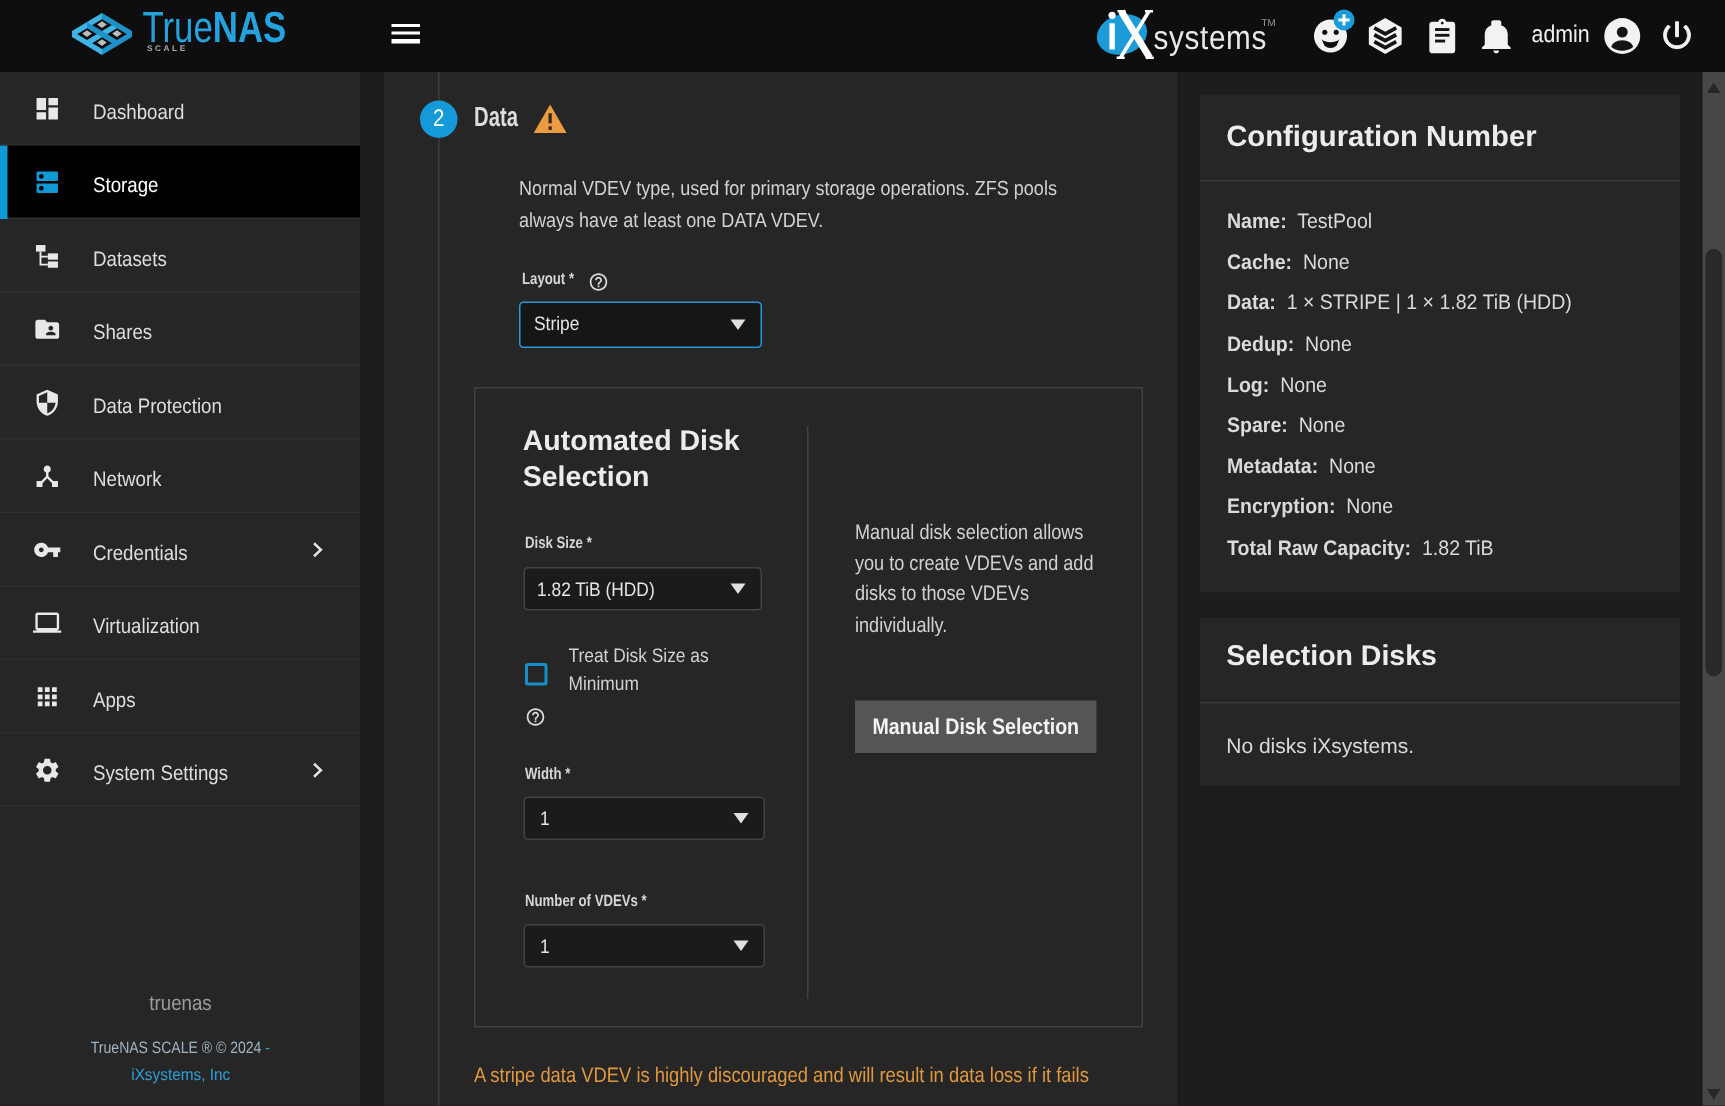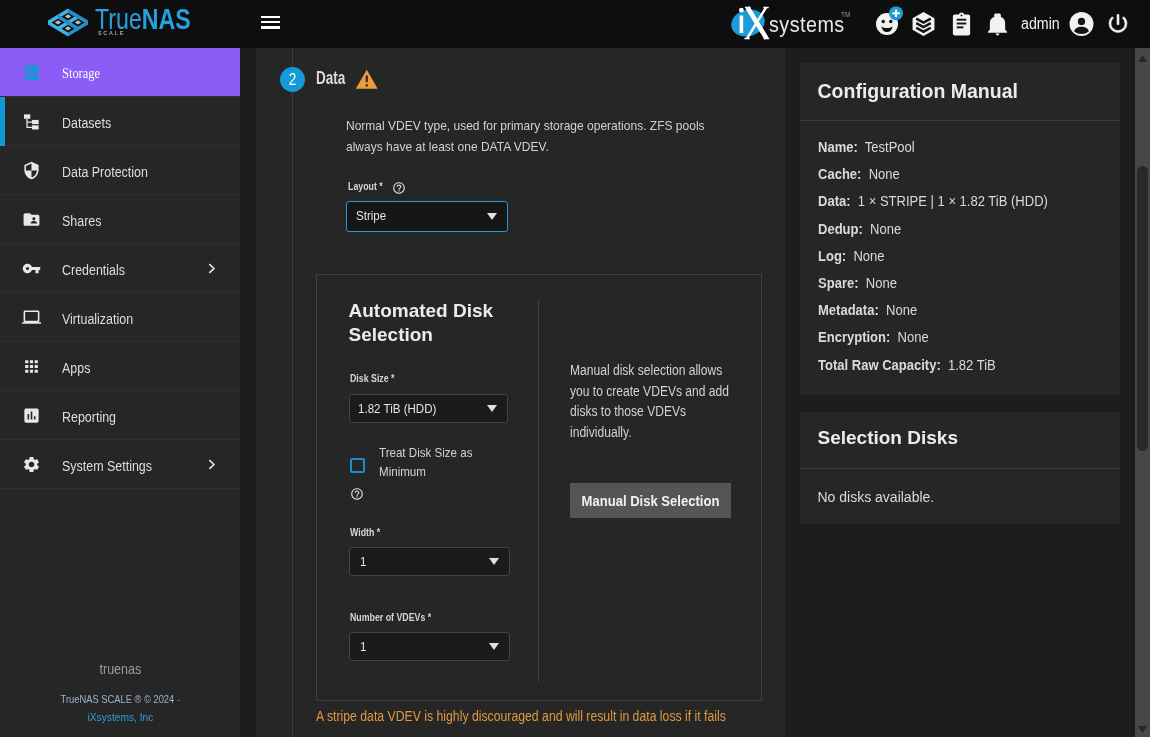--- a/index.html
+++ b/index.html
@@ -108,48 +108,60 @@
       <circle cx="12" cy="12" r="11.5" fill="#f2f2f2"></circle>
       <circle cx="12" cy="9.5" r="3.5" fill="#141414"></circle>
       <path d="M12 14.7c-3.6 0-6.7 1.9-7 4.4a11.4 11.4 0 0014 0c-.3-2.5-3.4-4.4-7-4.4z" fill="#141414"></path>
     </svg>
   <svg class="abs" style="left:1106px; top:11px;" width="24" height="25" viewBox="0 0 24 24">
       <path d="M13 3h-2v10h2V3zm4.83 2.17l-1.42 1.42A6.92 6.92 0 0119 12c0 3.87-3.13 7-7 7s-7-3.13-7-7c0-2.21 1.02-4.17 2.58-5.42L6.17 5.17A8.93 8.93 0 003 12a9 9 0 0018 0c0-2.74-1.23-5.18-3.17-6.83z" fill="#f2f2f2" stroke="#f2f2f2" stroke-width="0.6"></path>
     </svg>
 </div>
 
 <div id="sidebar">
-  <div class="navitem" style="background:#8b5cf6;font-family:Liberation Serif, serif;">
+  <div class="navitem">
+      <svg class="ico" viewBox="0 0 24 24">
+        <path fill="#e8e8e8" d="M3 13h8V3H3v10zm0 8h8v-6H3v6zm10 0h8V11h-8v10zm0-18v6h8V3h-8z"></path>
+      </svg>
+      <div class="txt">Dashboard</div>
+    </div>
+  <div class="navitem" style="background:#000000;">
       <svg class="ico" viewBox="0 0 24 24">
         <path fill="#0f9ad5" d="M20 13H4c-.55 0-1 .45-1 1v6c0 .55.45 1 1 1h16c.55 0 1-.45 1-1v-6c0-.55-.45-1-1-1zM7 19c-1.1 0-2-.9-2-2s.9-2 2-2 2 .9 2 2-.9 2-2 2zM20 3H4c-.55 0-1 .45-1 1v6c0 .55.45 1 1 1h16c.55 0 1-.45 1-1V4c0-.55-.45-1-1-1zM7 9c-1.1 0-2-.9-2-2s.9-2 2-2 2 .9 2 2-.9 2-2 2z"></path>
       </svg>
       <div class="txt" style="color:#fff;">Storage</div>
     </div>
   <div class="navitem">
       <svg class="ico" viewBox="0 0 24 24">
         <g fill="#e8e8e8">
           <rect x="2.5" y="3" width="8" height="5.5"></rect>
           <rect x="12.5" y="10" width="8.5" height="5.3"></rect>
           <rect x="12.5" y="16.8" width="8.5" height="5.3"></rect>
         </g>
         <path fill="none" stroke="#e8e8e8" stroke-width="1.6" d="M6.3 8.5v11h6.2M6.3 12.7h6.2"></path>
       </svg>
       <div class="txt">Datasets</div>
     </div>
   <div class="navitem">
       <svg class="ico" viewBox="0 0 24 24">
+        <path fill="#e8e8e8" d="M20 6h-8l-2-2H4c-1.1 0-2 .9-2 2v12c0 1.1.9 2 2 2h16c1.1 0 2-.9 2-2V8c0-1.1-.9-2-2-2zm-5 3c1.1 0 2 .9 2 2s-.9 2-2 2-2-.9-2-2 .9-2 2-2zm4 8h-8v-1c0-1.33 2.67-2 4-2s4 .67 4 2v1z"></path>
+      </svg>
+      <div class="txt">Shares</div>
+    </div>
+  <div class="navitem">
+      <svg class="ico" viewBox="0 0 24 24">
         <path fill="#e8e8e8" d="M12 1L3 5v6c0 5.55 3.84 10.74 9 12 5.16-1.26 9-6.45 9-12V5l-9-4zm0 10.99h7c-.53 4.12-3.28 7.79-7 8.94V12H5V6.3l7-3.11v8.8z"></path>
       </svg>
       <div class="txt">Data Protection</div>
     </div>
   <div class="navitem">
       <svg class="ico" viewBox="0 0 24 24">
-        <path fill="#e8e8e8" d="M20 6h-8l-2-2H4c-1.1 0-2 .9-2 2v12c0 1.1.9 2 2 2h16c1.1 0 2-.9 2-2V8c0-1.1-.9-2-2-2zm-5 3c1.1 0 2 .9 2 2s-.9 2-2 2-2-.9-2-2 .9-2 2-2zm4 8h-8v-1c0-1.33 2.67-2 4-2s4 .67 4 2v1z"></path>
-      </svg>
-      <div class="txt">Shares</div>
+        <path fill="#e8e8e8" d="M17 16l-4-4V8.82C14.16 8.4 15 7.3 15 6c0-1.66-1.34-3-3-3S9 4.34 9 6c0 1.3.84 2.4 2 2.82V12l-4 4H3v5h5v-3.05l4-4.2 4 4.2V21h5v-5h-4z"></path>
+      </svg>
+      <div class="txt">Network</div>
     </div>
   <div class="navitem">
       <svg class="ico" viewBox="0 0 24 24">
         <path fill="#e8e8e8" d="M12.65 10C11.83 7.67 9.61 6 7 6c-3.31 0-6 2.69-6 6s2.69 6 6 6c2.61 0 4.83-1.67 5.65-4H17v4h4v-4h2v-4H12.65zM7 14c-1.1 0-2-.9-2-2s.9-2 2-2 2 .9 2 2-.9 2-2 2z"></path>
       </svg>
       <div class="txt">Credentials</div>
     <svg class="chev" viewBox="0 0 24 24">
         <path fill="none" stroke="#e4e4e4" stroke-width="3" d="M8 4l8.5 8-8.5 8"></path>
       </svg>
     </div>
@@ -157,26 +169,20 @@
       <svg class="ico" viewBox="0 0 24 24">
         <path fill="#e8e8e8" d="M20 18c1.1 0 2-.9 2-2V5c0-1.1-.9-2-2-2H4c-1.1 0-2 .9-2 2v11c0 1.1.9 2 2 2H0v2h24v-2h-4zM4 5h16v11H4V5z"></path>
       </svg>
       <div class="txt">Virtualization</div>
     </div>
   <div class="navitem">
       <svg class="ico" viewBox="0 0 24 24">
         <path fill="#e8e8e8" d="M4 8h4V4H4v4zm6 12h4v-4h-4v4zm-6 0h4v-4H4v4zm0-6h4v-4H4v4zm6 0h4v-4h-4v4zm6-10v4h4V4h-4zm-6 4h4V4h-4v4zm6 6h4v-4h-4v4zm0 6h4v-4h-4v4z"></path>
       </svg>
       <div class="txt">Apps</div>
-    </div>
-  <div class="navitem">
-      <svg class="ico" viewBox="0 0 24 24">
-        <path fill="#e8e8e8" d="M19 3H5c-1.1 0-2 .9-2 2v14c0 1.1.9 2 2 2h14c1.1 0 2-.9 2-2V5c0-1.1-.9-2-2-2zM9 17H7v-7h2v7zm4 0h-2V7h2v10zm4 0h-2v-4h2v4z"></path>
-      </svg>
-      <div class="txt">Reporting</div>
     </div>
   <div class="navitem">
       <svg class="ico" viewBox="0 0 24 24">
         <path fill="#e8e8e8" d="M19.14 12.94c.04-.3.06-.61.06-.94 0-.32-.02-.64-.07-.94l2.03-1.58c.18-.14.23-.41.12-.61l-1.92-3.32c-.12-.22-.37-.29-.59-.22l-2.39.96c-.5-.38-1.03-.7-1.62-.94l-.36-2.54c-.04-.24-.24-.41-.48-.41h-3.84c-.24 0-.43.17-.47.41l-.36 2.54c-.59.24-1.13.57-1.62.94l-2.39-.96c-.22-.08-.47 0-.59.22L2.74 8.87c-.12.21-.08.47.12.61l2.03 1.58c-.05.3-.09.63-.09.94s.02.64.07.94l-2.03 1.58c-.18.14-.23.41-.12.61l1.92 3.32c.12.22.37.29.59.22l2.39-.96c.5.38 1.03.7 1.62.94l.36 2.54c.05.24.24.41.48.41h3.84c.24 0 .44-.17.47-.41l.36-2.54c.59-.24 1.13-.56 1.62-.94l2.39.96c.22.08.47 0 .59-.22l1.92-3.32c.12-.22.07-.47-.12-.61l-2.01-1.58zM12 15.6c-1.98 0-3.6-1.62-3.6-3.6s1.62-3.6 3.6-3.6 3.6 1.62 3.6 3.6-1.62 3.6-3.6 3.6z"></path>
       </svg>
       <div class="txt">System Settings</div>
     <svg class="chev" viewBox="0 0 24 24">
         <path fill="none" stroke="#e4e4e4" stroke-width="3" d="M8 4l8.5 8-8.5 8"></path>
       </svg>
     </div>
@@ -203,21 +209,21 @@
 
   <div class="flabel" style="left:92px; top:132px;">Layout *</div>
   <svg class="abs" style="left:136px; top:133px;" width="14" height="14" viewBox="0 0 24 24">
       <path fill="#dcdcdc" d="M11 18h2v-2h-2v2zm1-16C6.48 2 2 6.48 2 12s4.48 10 10 10 10-4.48 10-10S17.52 2 12 2zm0 18c-4.41 0-8-3.59-8-8s3.59-8 8-8 8 3.59 8 8-3.59 8-8 8zm0-14c-2.21 0-4 1.79-4 4h2c0-1.1.9-2 2-2s2 .9 2 2c0 2-3 1.75-3 5h2c0-2.25 3-2.5 3-5 0-2.21-1.79-4-4-4z"></path>
     </svg>
   <div class="selectbox" style="left:90px; top:153px; width:162px; height:31px; border:1.5px solid #2498d8; background:#161616;">
       <div class="stxt" style="line-height:28px; left:8.5px;">Stripe</div>
       <div class="caret" style="top:11px;"></div>
     </div>
 
-  <div class="abs" style="left:59.5px; top:226px; width:446px; height:427px; border:1px solid #414141;padding-left:31px;">
+  <div class="abs" style="left:59.5px; top:210px; width:446px; height:427px; border:1px solid #414141;padding-left:31px;">
     <div class="abs" style="left:221px; top:25px; width:1px; height:382px; background:#414141;"></div>
     <div class="abs h19" style="left:32px; top:24px; line-height:24px;">Automated Disk<br>Selection</div>
     <div class="flabel" style="left:33px; top:97px;">Disk Size *</div>
     <div class="selectbox" style="left:32px; top:119px; width:159.5px;">
         <div class="stxt" style="left:8.5px;">1.82 TiB (HDD)</div>
         <div class="caret"></div>
       </div>
 
     <div class="abs" style="left:33.5px; top:183px; width:15px; height:15px; border:2px solid #178fcc; border-radius:2px;"></div>
     <div class="abs" style="left:62px; top:169px; font-size:13px; line-height:18.5px; color:#d2d2d2; transform:scaleX(0.89); transform-origin:0 0; white-space:nowrap;">Treat Disk Size as<br>Minimum</div>
@@ -237,38 +243,38 @@
 
     <div class="abs" style="left:253px; top:85px; font-size:14px; line-height:20.5px; color:#d2d2d2; transform:scaleX(0.862); transform-origin:0 0; white-space:nowrap;">Manual disk selection allows<br>you to create VDEVs and add<br>disks to those VDEVs<br>individually.</div>
     <div class="abs" style="left:253px; top:208px; width:161px; height:35px; background:#555555;"></div>
     <div class="abs" style="left:253px; top:208px; width:161px; height:35px; font-size:15px; font-weight:bold; color:#f2f2f2; text-align:center; line-height:35px; transform:scaleX(0.87); white-space:nowrap;">Manual Disk Selection</div>
   </div>
 
   <div class="abs" style="left:59.5px; top:660px; font-size:14px; color:#e0983f; transform:scaleX(0.875); transform-origin:0 50%; white-space:nowrap;">A stripe data VDEV is highly discouraged and will result in data loss if it fails</div>
 </div>
 
 <div class="rcard" style="top:63px; height:332px;">
-  <div class="abs h19" style="left:17.5px; top:16px; line-height:24px; font-size:19.5px;">Configuration Manual</div>
+  <div class="abs h19" style="left:17.5px; top:16px; line-height:24px; font-size:19.5px;">Configuration Number</div>
   <div class="abs" style="left:0; top:57px; width:320px; height:1px; background:#3a3a3a;"></div>
   <div class="abs" style="left:17.5px; top:71px; font-size:14px; line-height:27.2px; color:#dadada; transform:scaleX(0.93); transform-origin:0 0; white-space:nowrap;">
     <div><b>Name:</b>&nbsp; TestPool</div>
     <div><b>Cache:</b>&nbsp; None</div>
     <div><b>Data:</b>&nbsp; 1 × STRIPE | 1 × 1.82 TiB (HDD)</div>
     <div><b>Dedup:</b>&nbsp; None</div>
     <div><b>Log:</b>&nbsp; None</div>
     <div><b>Spare:</b>&nbsp; None</div>
     <div><b>Metadata:</b>&nbsp; None</div>
     <div><b>Encryption:</b>&nbsp; None</div>
     <div><b>Total Raw Capacity:</b>&nbsp; 1.82 TiB</div>
   </div>
 </div>
 <div class="rcard" style="top:412px; height:112px;">
   <div class="abs h19" style="left:17.5px; top:14px; line-height:24px;">Selection Disks</div>
   <div class="abs" style="left:0; top:56px; width:320px; height:1px; background:#3a3a3a;"></div>
-  <div class="abs" style="left:17.5px; top:77px; font-size:14px; color:#dadada; white-space:nowrap;">No disks available.</div>
+  <div class="abs" style="left:17.5px; top:77px; font-size:14px; color:#dadada; white-space:nowrap;">No disks iXsystems.</div>
 </div>
 
 <div id="sb"></div>
 <div id="sbthumb"></div>
 <svg class="abs" style="left:1138px; top:55px;" width="9" height="7" viewBox="0 0 9 7">
     <path fill="#262626" d="M4.5 0L9 7H0z"></path>
   </svg>
 <svg class="abs" style="left:1138px; top:726px;" width="9" height="7" viewBox="0 0 9 7">
     <path fill="#262626" d="M4.5 7L0 0h9z"></path>
   </svg>

